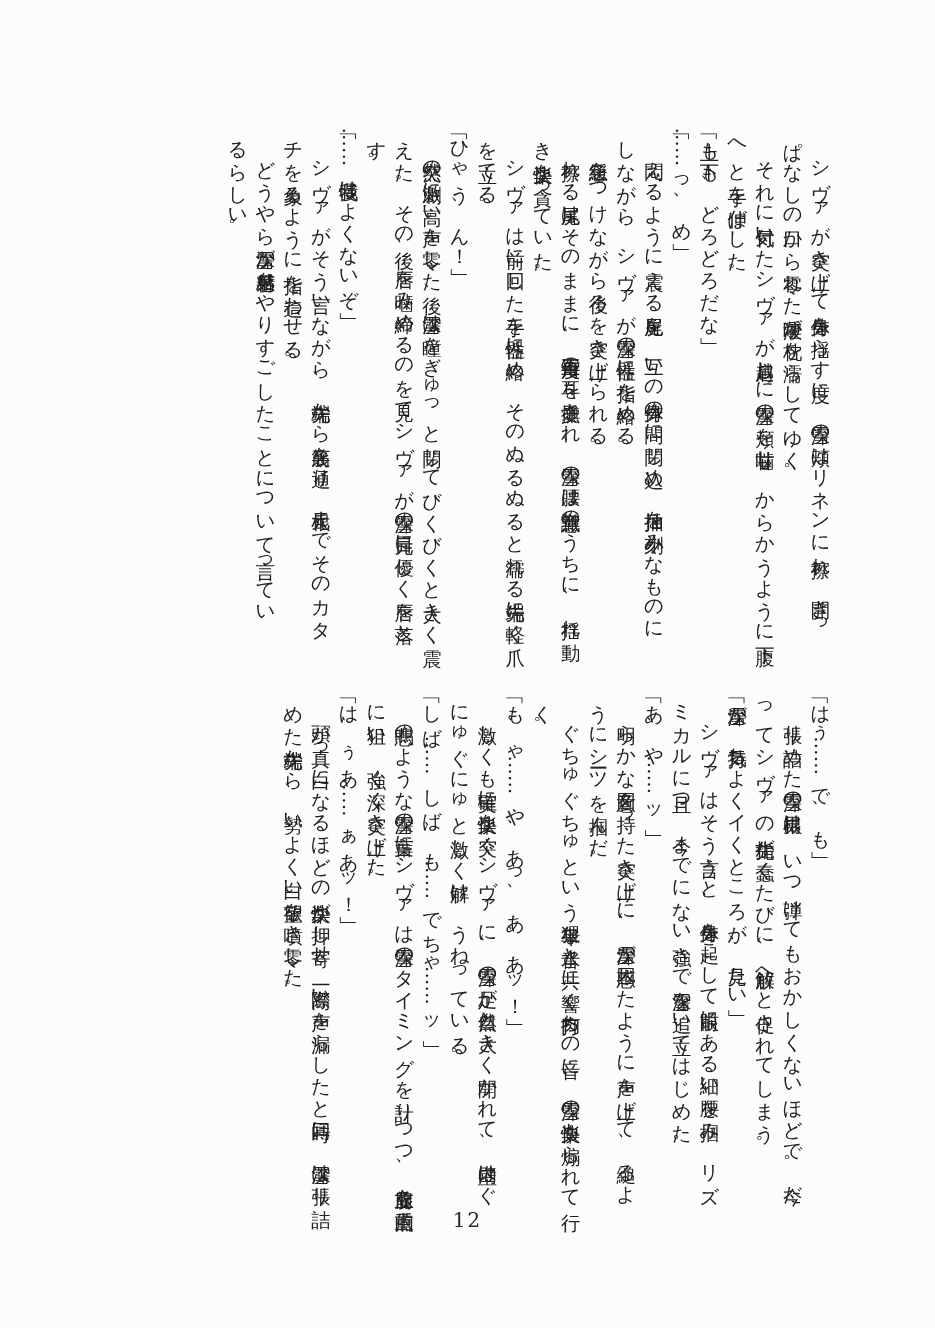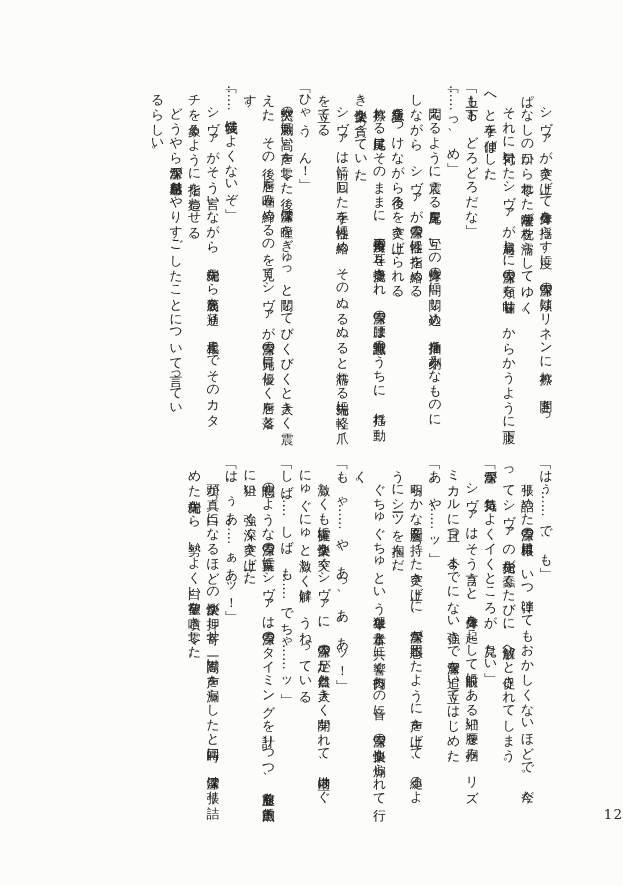--- a/index.html
+++ b/index.html
@@ -36,21 +36,21 @@
     margin: 0;
     padding: 0;
     text-indent: 0;
   }
   .para.indent { text-indent: 1em; }
   .page-number {
     position: absolute;
     top: 806px;
     left: 0;
     width: 623px;
-    text-align: right;
+    text-align: center;
     font-size: 13.5px;
     letter-spacing: 1px;
     color: #2a2a2a;
   }
 </style>
 </head>
 <body>
 
 <div class="page" style="background: rgb(252, 252, 251); color: rgb(33, 33, 33);">
   <section class="tier tier-top">

